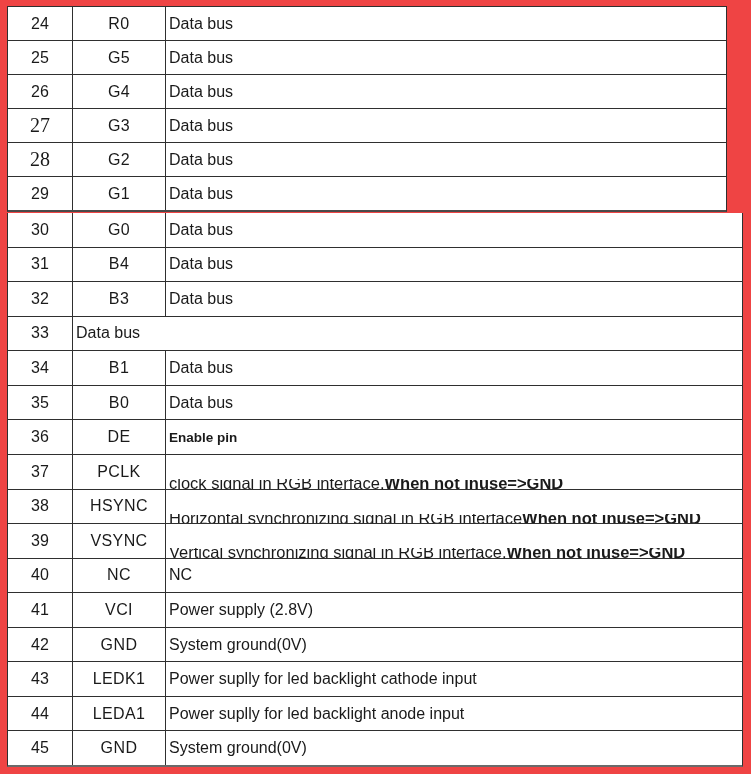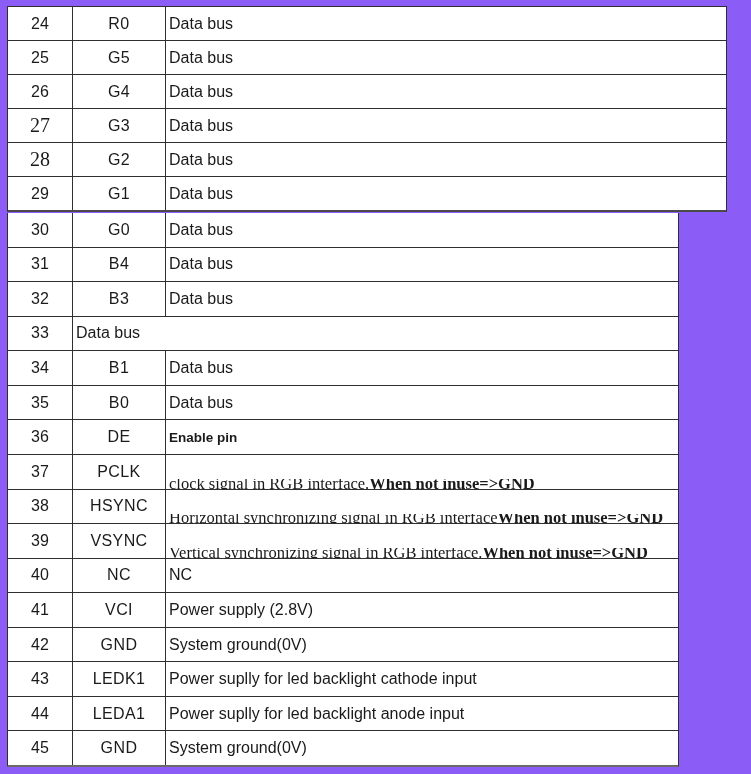--- a/index.html
+++ b/index.html
@@ -1,20 +1,20 @@
 <!DOCTYPE html>
 <html><head>
 <meta charset="utf-8">
 <style>
   html, body { margin: 0; padding: 0; background: #ffffff; }
   .page {
     position: relative;
     width: 751px;
     height: 774px;
-    background: #8b5cf6;
+    background: #ef4444;
     font-family: "Liberation Sans", sans-serif;
     color: #1a1a1a;
     overflow: hidden;
   }
   .pin-table {
     position: absolute;
     left: 7px;
     box-sizing: border-box;
     display: flex;
     flex-direction: column;
@@ -22,21 +22,21 @@
   }
   #table-1 {
     top: 6px;
     width: 720px;
     height: 206px;
     border: 1px solid #2f2f2f;
     border-bottom: 2px solid #4a4a4a;
   }
   #table-2 {
     top: 213px;
-    width: 672px;
+    width: 736px;
     height: 554px;
     border-left: 1px solid #2f2f2f;
     border-right: 1px solid #2f2f2f;
     border-bottom: 2px solid #6a6a6a;
     border-top: none;
   }
   .row {
     display: flex;
     flex: 1 1 0;
     border-bottom: 1px solid #2f2f2f;
@@ -64,21 +64,21 @@
     letter-spacing: 0.4px;
   }
   .c-desc {
     flex: 1;
     padding-left: 3px;
     font-size: 16px;
     white-space: nowrap;
     overflow: hidden;
   }
   .serif { font-family: "Liberation Serif", serif; font-size: 20px; letter-spacing: 0; }
-  .desc-serif { font-family: Liberation Serif, serif; font-size: 16.5px; margin-top: 24px; }
+  .desc-serif { font-family: Liberation Sans, sans-serif; font-size: 16.5px; margin-top: 24px; }
   .desc-small-bold { font-size: 13.5px; font-weight: 700; }
   .b { font-weight: 700; text-align: center; }
 </style>
 </head>
 <body>
 
 <div class="page">
   <div class="pin-table" id="table-1">
       <div class="row">
         <div class="cell c-pin">24</div>

